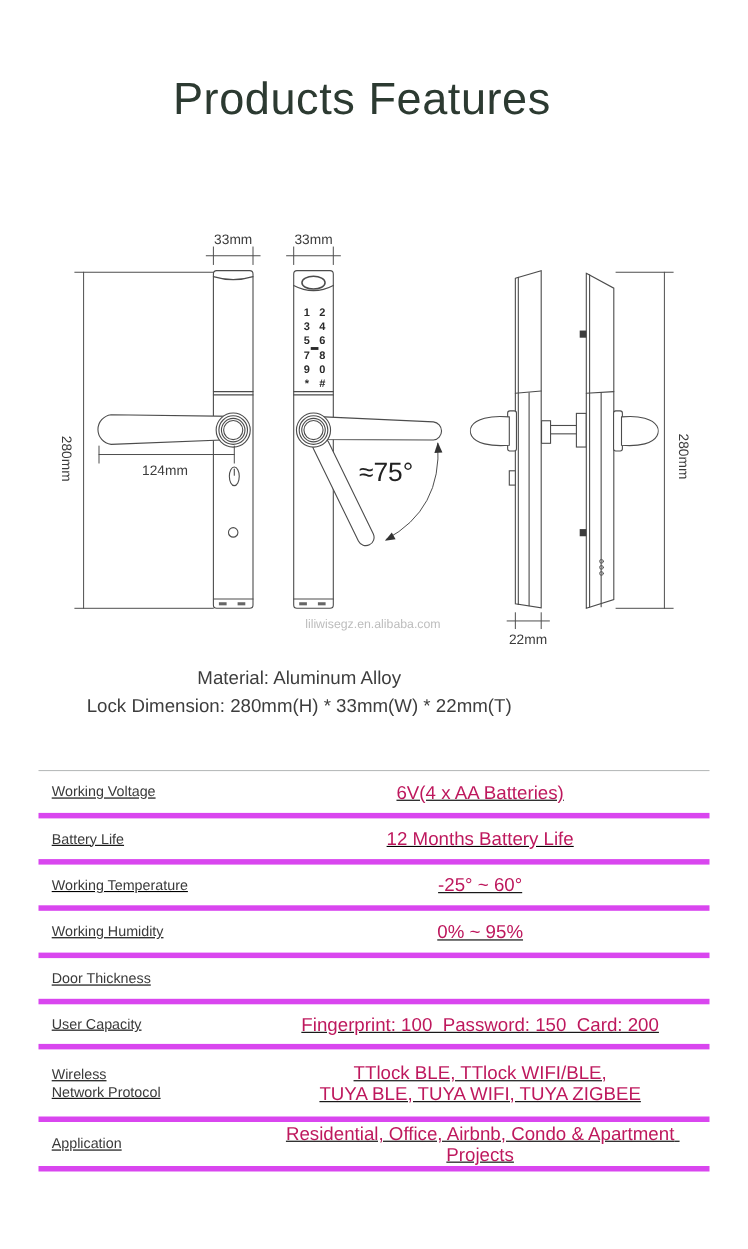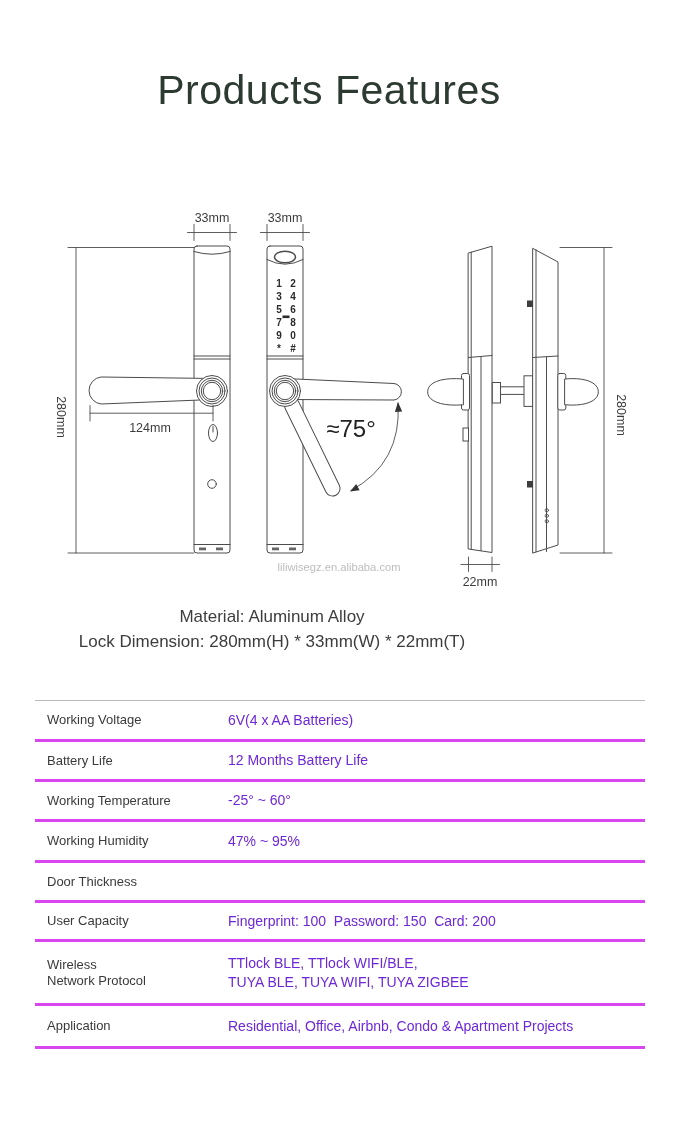--- a/index.html
+++ b/index.html
@@ -18,27 +18,27 @@
   .kpd{font-size:10px;font-weight:bold;fill:#2a2a2a;}
   .wm{font-size:11.2px;fill:#bdbdbd;}
   .summary{
     position:absolute;top:604px;left:0;width:544px;text-align:center;
     color:#3d3d3d;font-size:17px;line-height:25px;
   }
   .spec-table{
     position:absolute;top:700px;left:35px;width:610px;
     border-top:1px solid #b9bcbc;
   }
-  .spec-row{display:flex;align-items:center;border-bottom:3px solid #d946ef;}
+  .spec-row{display:flex;align-items:center;border-bottom:5px solid #d946ef;text-decoration:underline;}
   .spec-row .lab{
     width:181px;padding-left:12px;flex:none;
     font-size:13px;line-height:16px;color:#3a3a3a;white-space:pre-line;
   }
   .spec-row .val{
-    flex:1;font-size:14px;line-height:19px;color:#6d28d9;white-space:pre-wrap;
+    flex:1;font-size:17px;line-height:19px;color:#be185d;white-space:pre-wrap;text-align:center;
   }
   .h38{height:38px}.h37{height:37px}.h36{height:36px}.h59{height:59px}.h61{height:61px}.h40{height:40px}
 </style>
 </head>
 <body>
 
 <div class="title">Products Features</div>
 
 <svg class="drawing" viewBox="0 0 680 615" stroke="#4c4c4c" stroke-width="1" fill="none" stroke-linecap="round">
 
@@ -174,21 +174,21 @@
   <div class="spec-row h37">
     <div class="lab">Battery Life</div>
     <div class="val">12 Months Battery Life</div>
   </div>
   <div class="spec-row h37">
     <div class="lab">Working Temperature</div>
     <div class="val">-25° ~ 60°</div>
   </div>
   <div class="spec-row h38">
     <div class="lab">Working Humidity</div>
-    <div class="val">47% ~ 95%</div>
+    <div class="val">0% ~ 95%</div>
   </div>
   <div class="spec-row h37">
     <div class="lab">Door Thickness</div>
   </div>
   <div class="spec-row h36">
     <div class="lab">User Capacity</div>
     <div class="val">Fingerprint: 100  Password: 150  Card: 200</div>
   </div>
   <div class="spec-row h61">
     <div class="lab">Wireless

